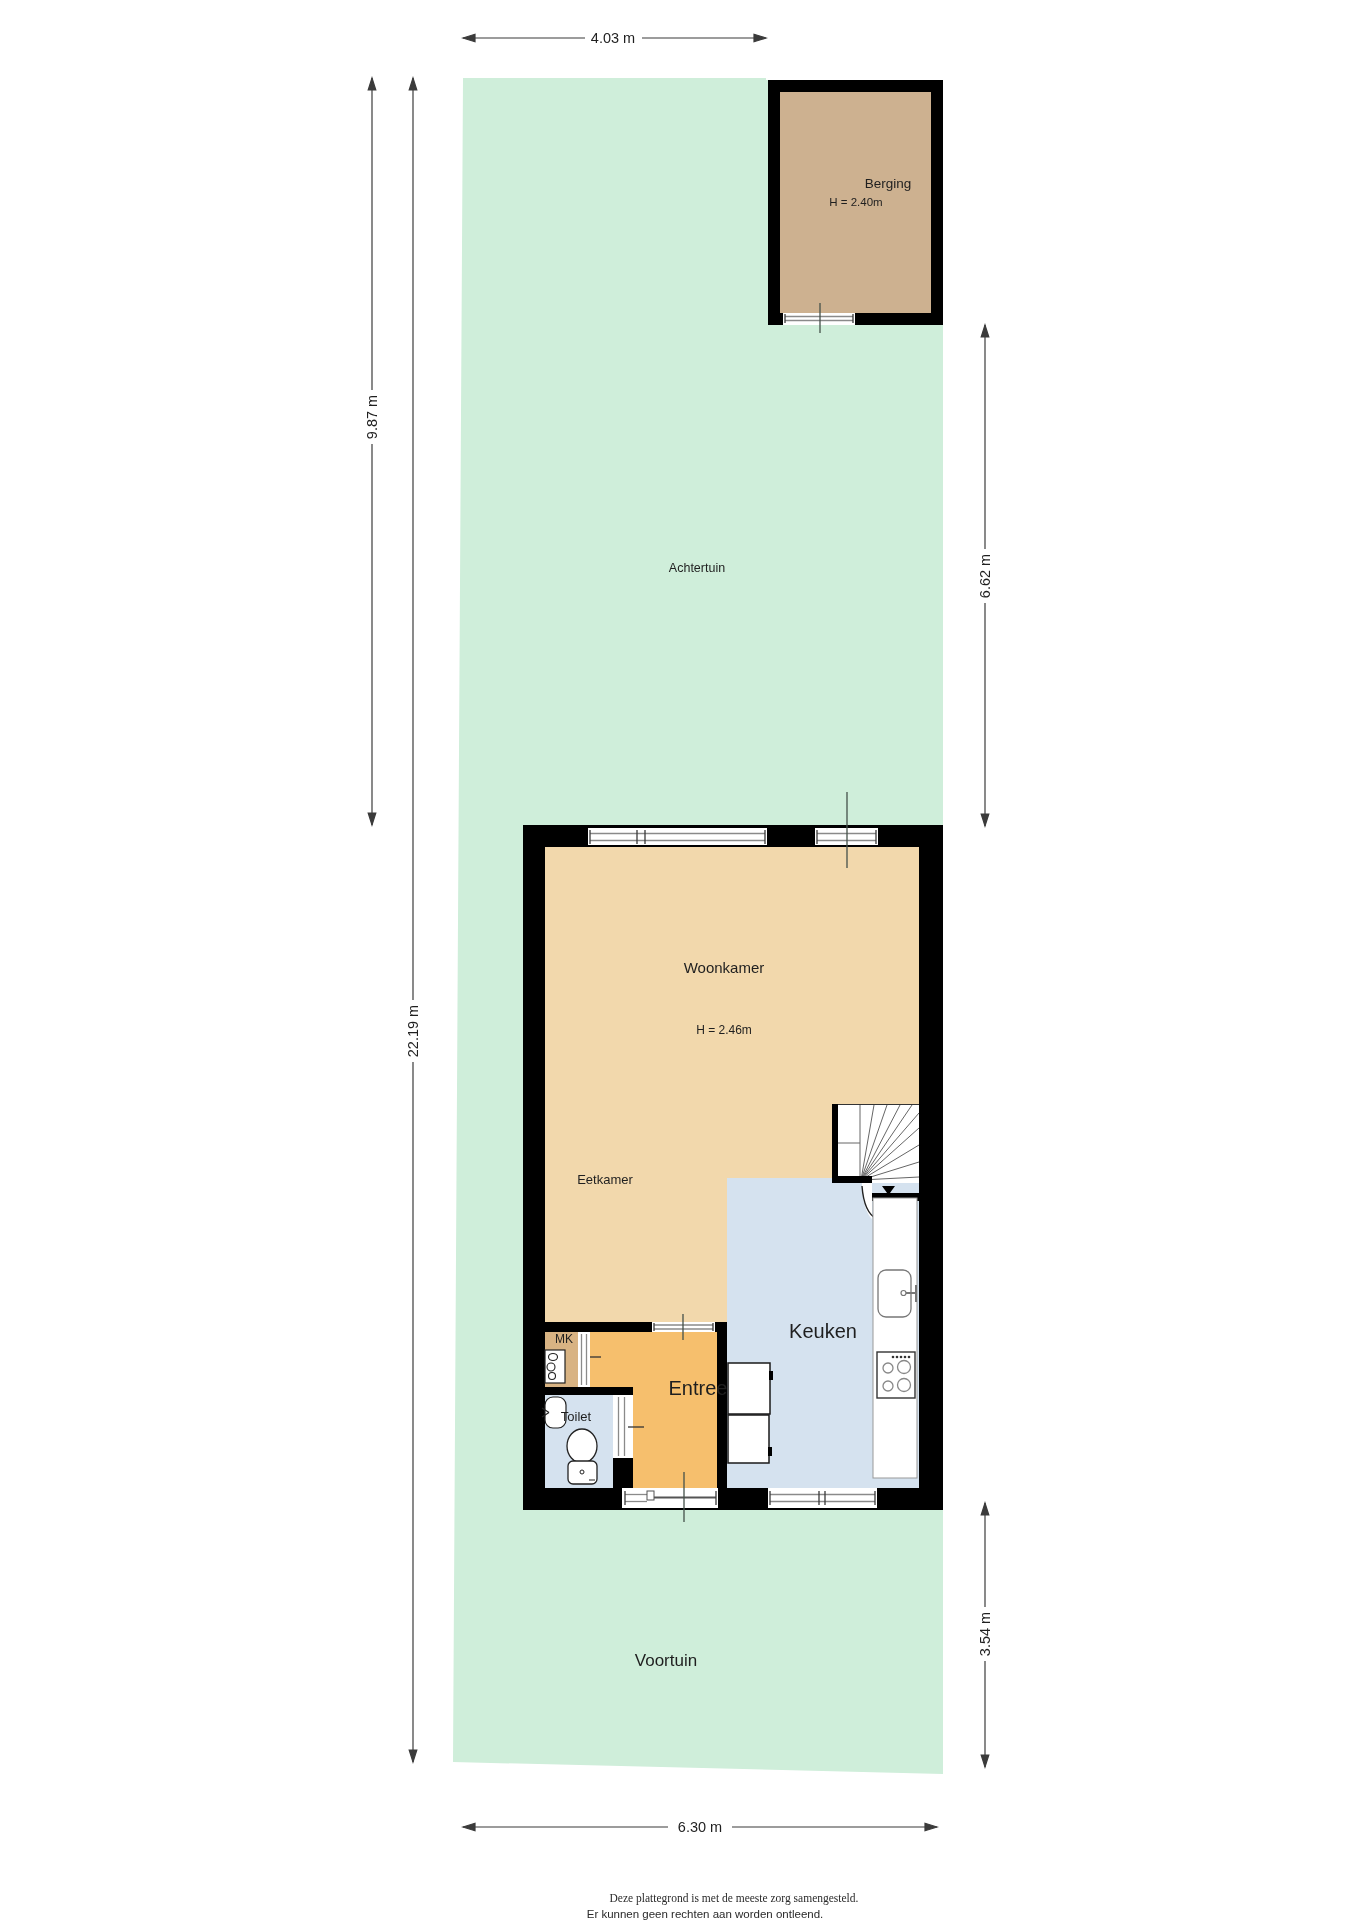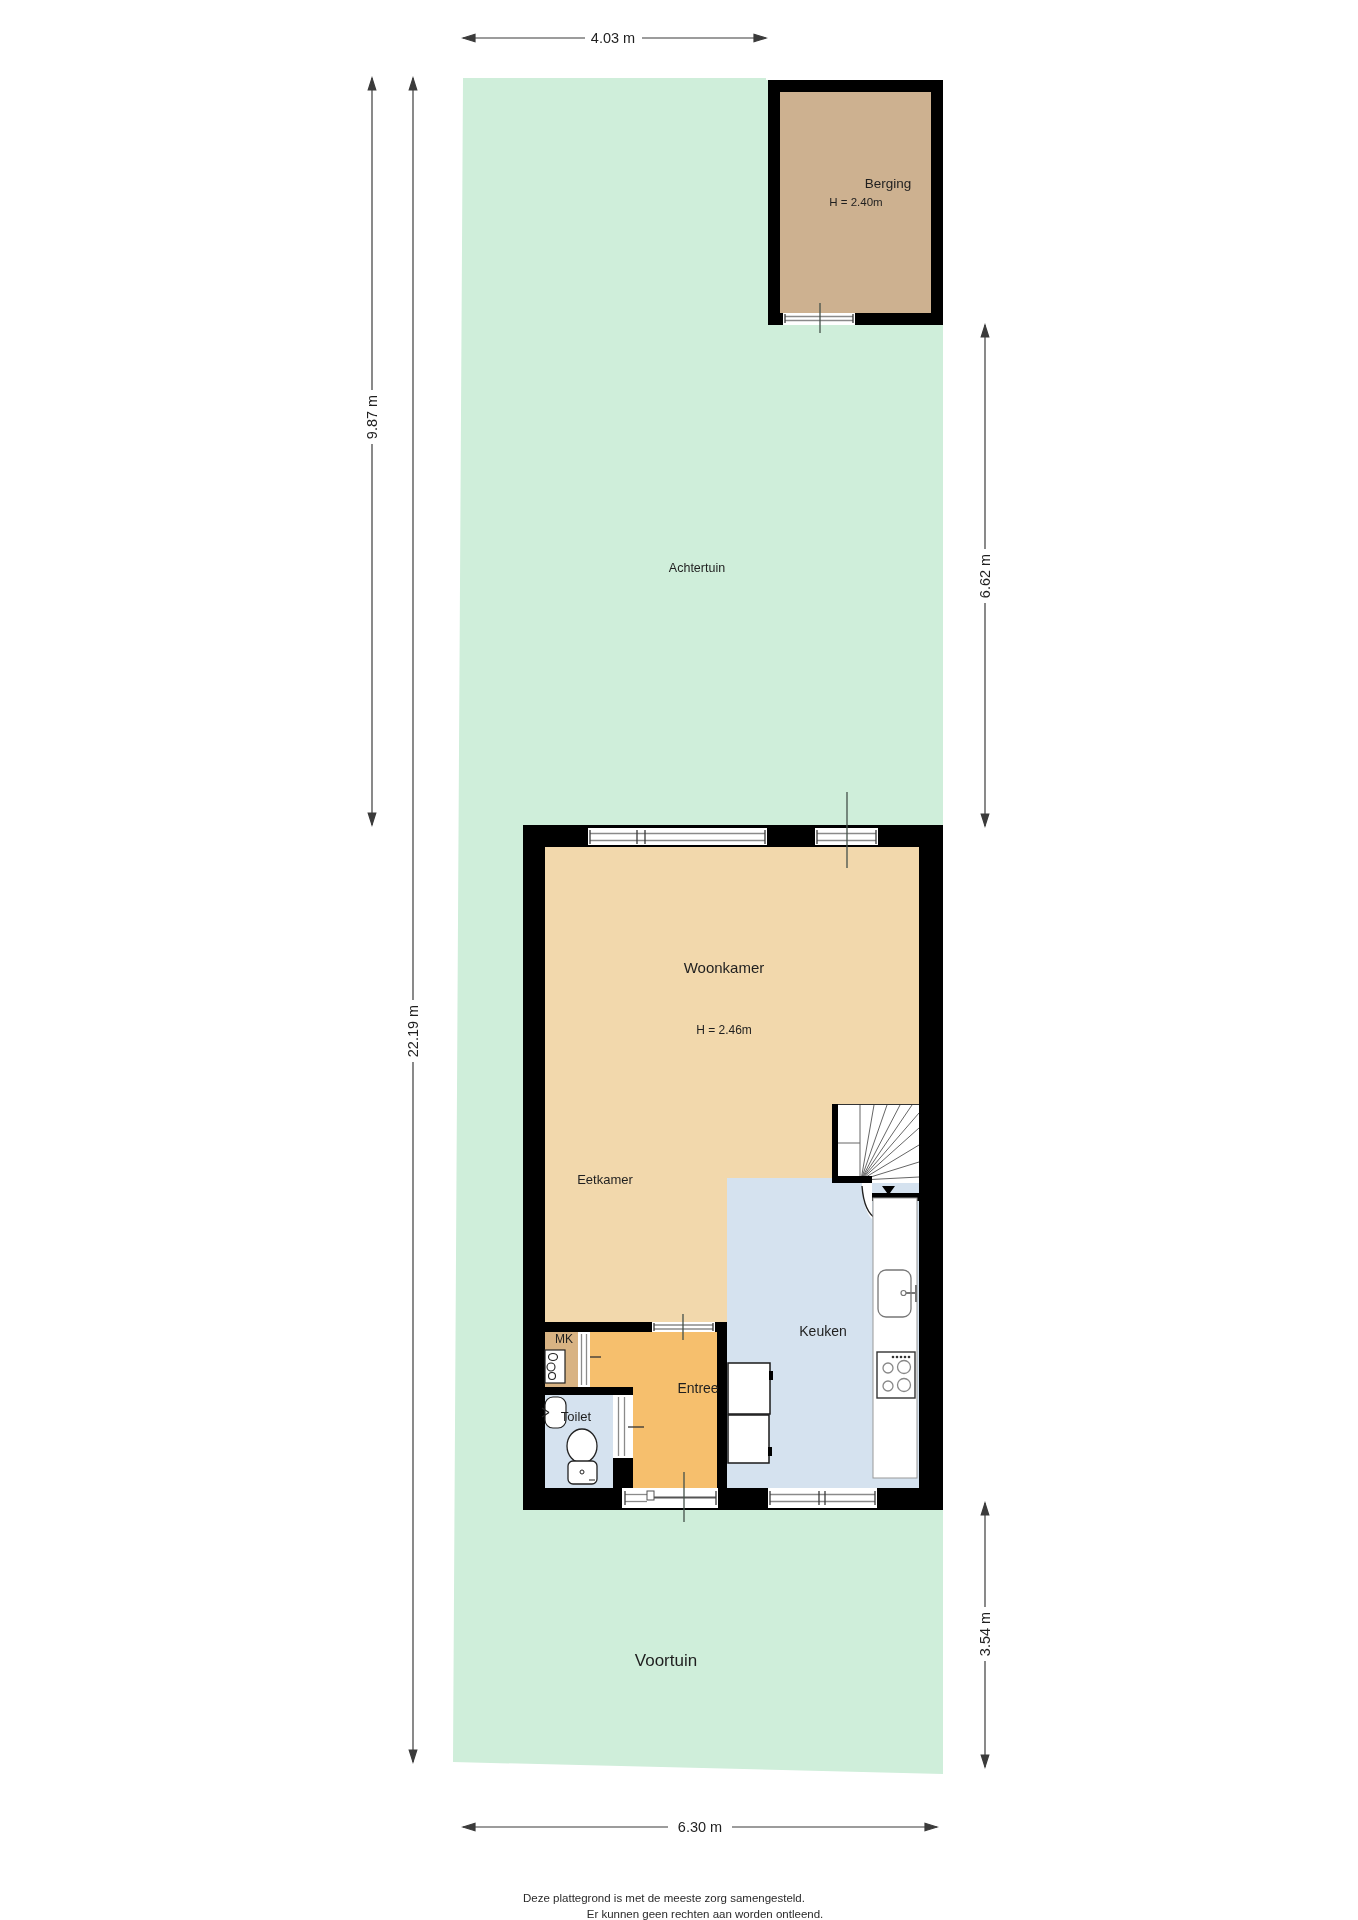--- a/index.html
+++ b/index.html
@@ -8,21 +8,21 @@
   .abs{position:absolute;}
   
   #canvas{--garden:#cfeeda;--floor:#f2d8ac;--berging_floor:#cdb190;--entree_floor:#f6bf6d;
           --kitchen_floor:#d5e2ef;--mk_floor:#d8b383;--wall:#000000;}
   .garden{left:0;top:0;width:1358px;height:1920px;background:var(--garden);
           clip-path:polygon(463px 78px,766px 78px,766px 80px,943px 80px,943px 1774px,453px 1762px);}
   .wallblock{background:var(--wall);}
   .label{position:absolute;transform:translate(-50%,-50%);white-space:nowrap;color:#1f1f1f;}
   .label.vert{transform:translate(-50%,-50%) rotate(-90deg);}
   .dimlabel{background:#fff;padding:0 3px;font-size:14.5px;}
-  .room{font-size:14px;}
+  .room{font-size:20px;}
   .small{font-size:11.5px;}
   .disc{font-size:11.5px;color:#2a2a2a;}
   svg{position:absolute;left:0;top:0;pointer-events:none;}
 </style>
 </head>
 <body>
 
 <div id="canvas" style="--garden: #cfeeda; --floor: #f2d8ac; --berging_floor: #cdb190; --entree_floor: #f6bf6d; --kitchen_floor: #d5e2ef; --mk_floor: #d8b383; --wall: #000000;">
 
   <div class="abs garden"></div>
@@ -228,16 +228,16 @@
   <span class="label" style="left:564px;top:1339px;font-size:12px;">MK</span>
   <span class="label" style="left:666px;top:1661px;font-size:17px;">Voortuin</span>
 
   <span class="label dimlabel" style="left:613px;top:38px;">4.03 m</span>
   <span class="label dimlabel vert" style="left:372px;top:417px;">9.87 m</span>
   <span class="label dimlabel vert" style="left:413px;top:1031px;">22.19 m</span>
   <span class="label dimlabel vert" style="left:985px;top:576px;">6.62 m</span>
   <span class="label dimlabel vert" style="left:985px;top:1634px;">3.54 m</span>
   <span class="label dimlabel" style="left:700px;top:1827px;">6.30 m</span>
 
-  <span class="label disc" style="left:664px;top:1898px;">Deze plattegrond is met de meeste zorg samengesteld.</span>
+  <span class="label disc" style="left:734px;top:1898px;font-family:Liberation Serif, serif;">Deze plattegrond is met de meeste zorg samengesteld.</span>
   <span class="label disc" style="left:705px;top:1914px;">Er kunnen geen rechten aan worden ontleend.</span>
 
 </div>
 
 </body></html>

